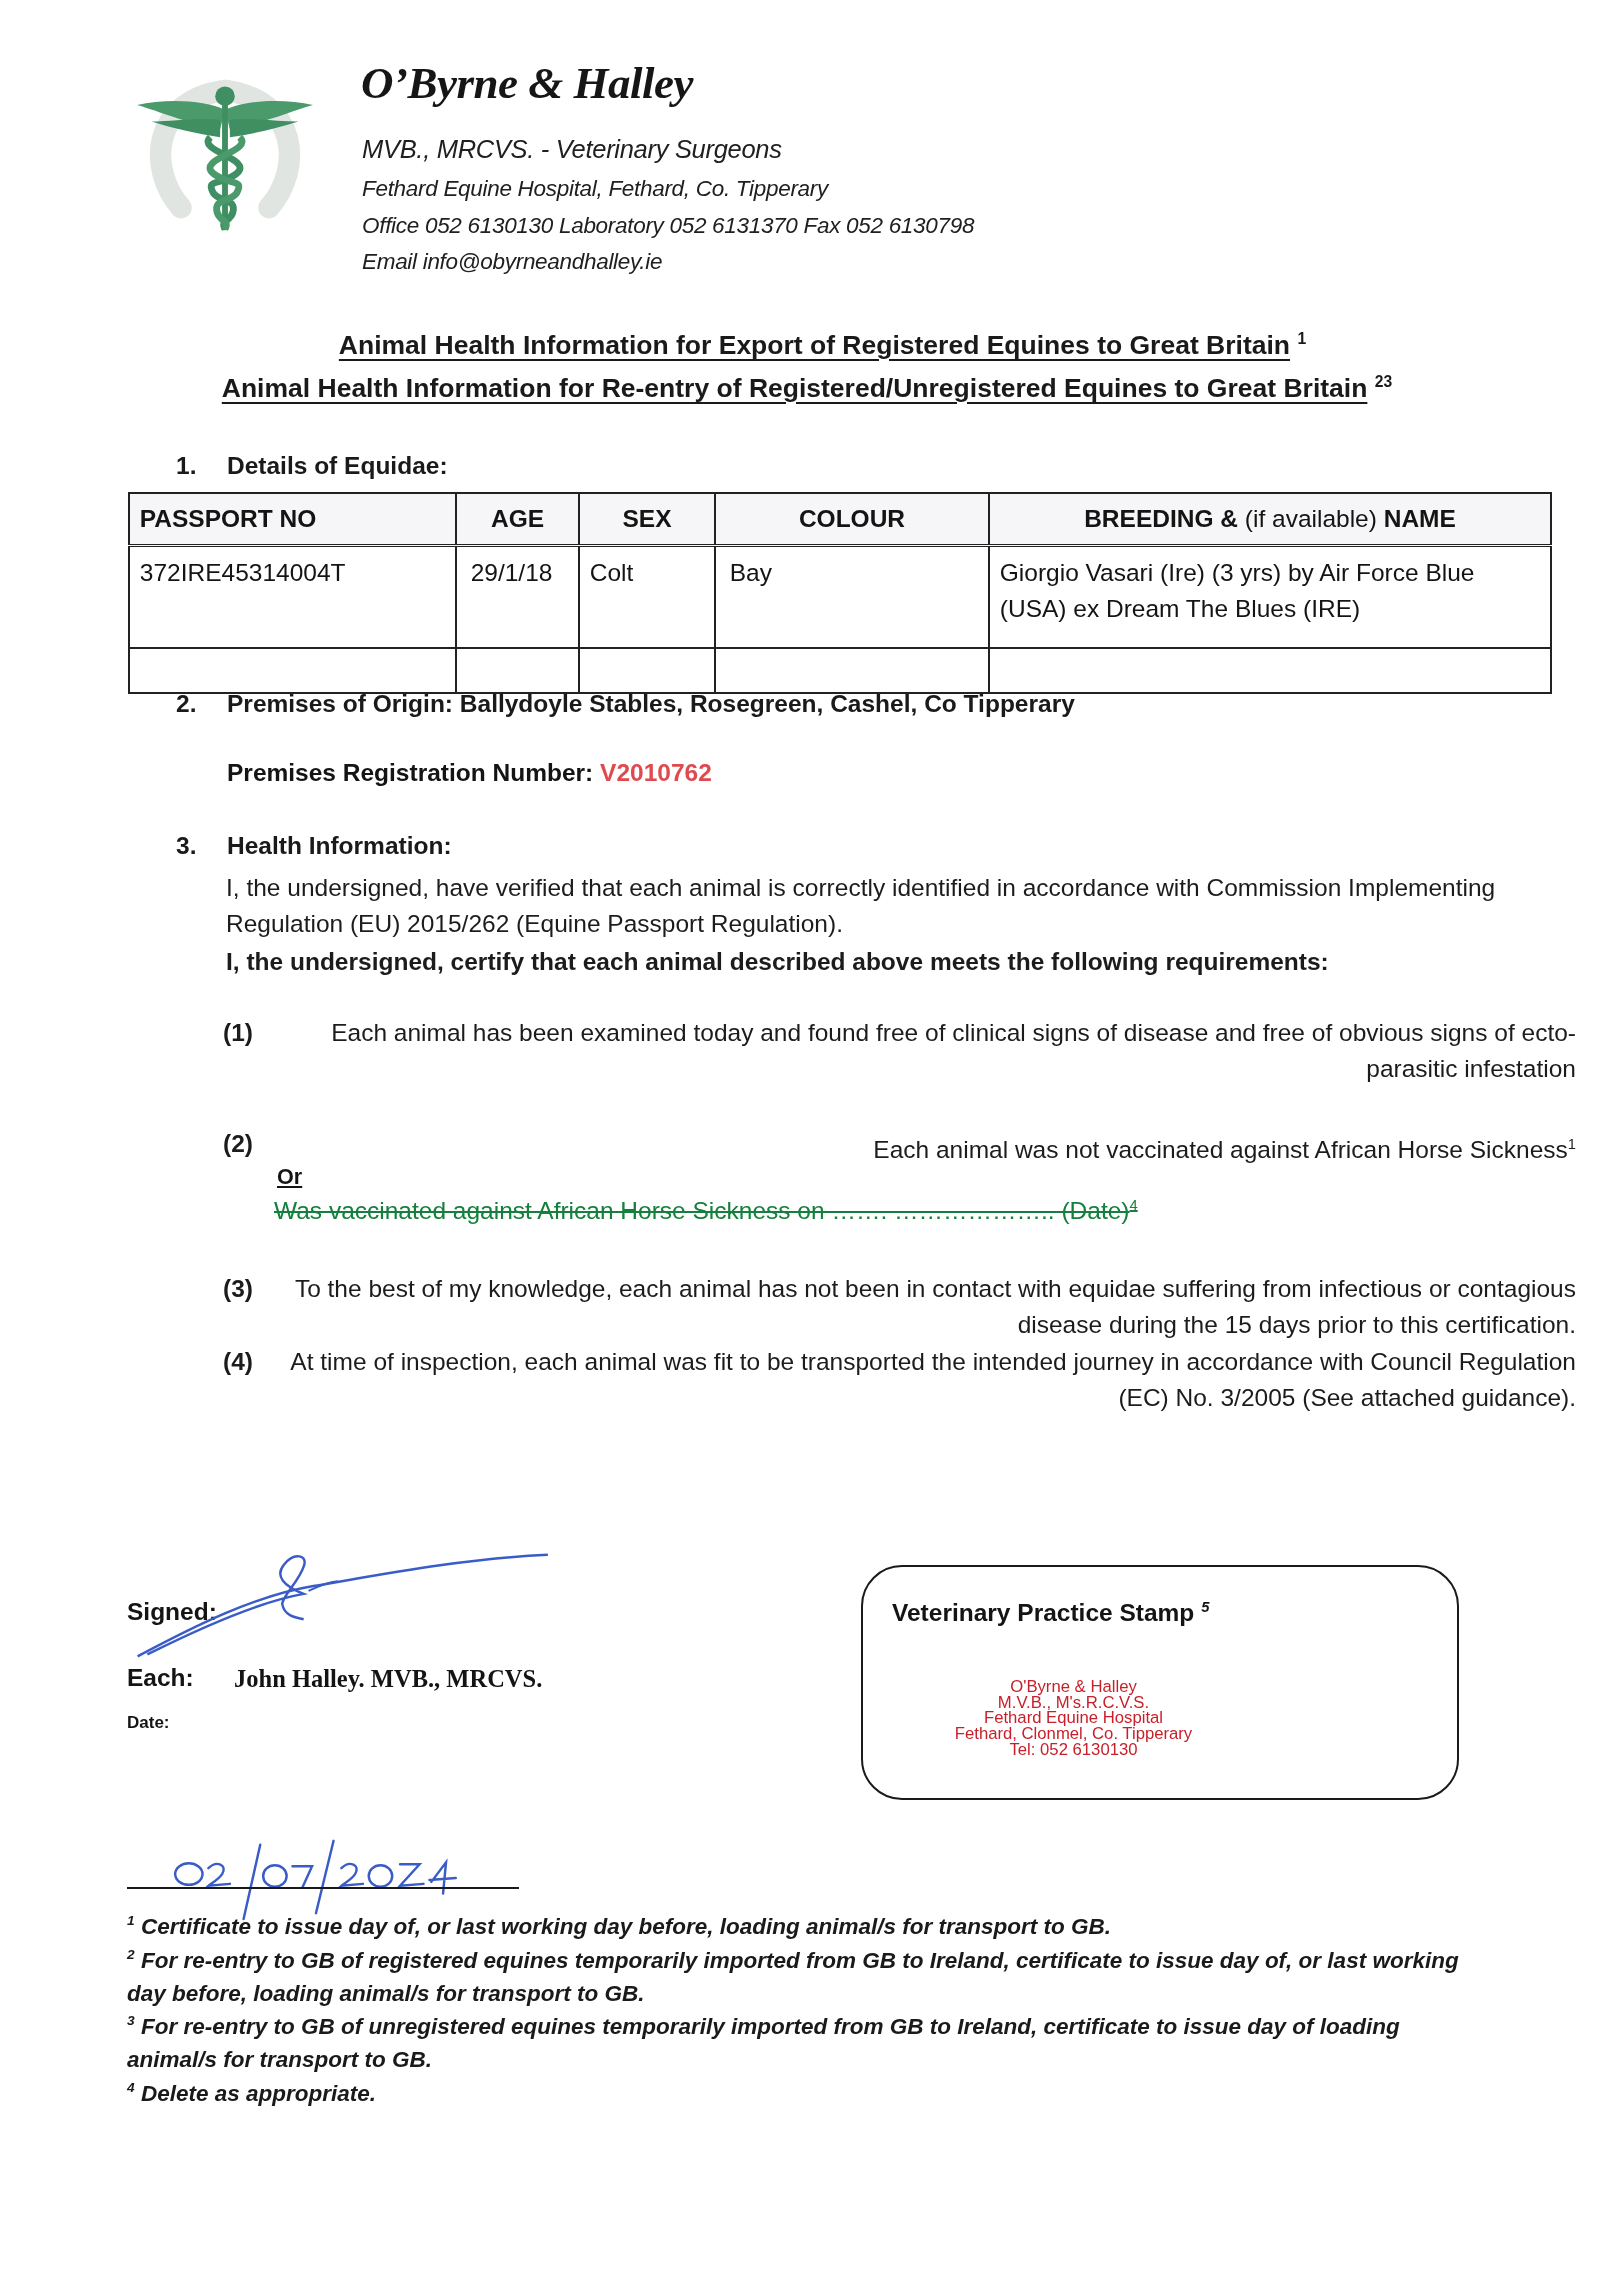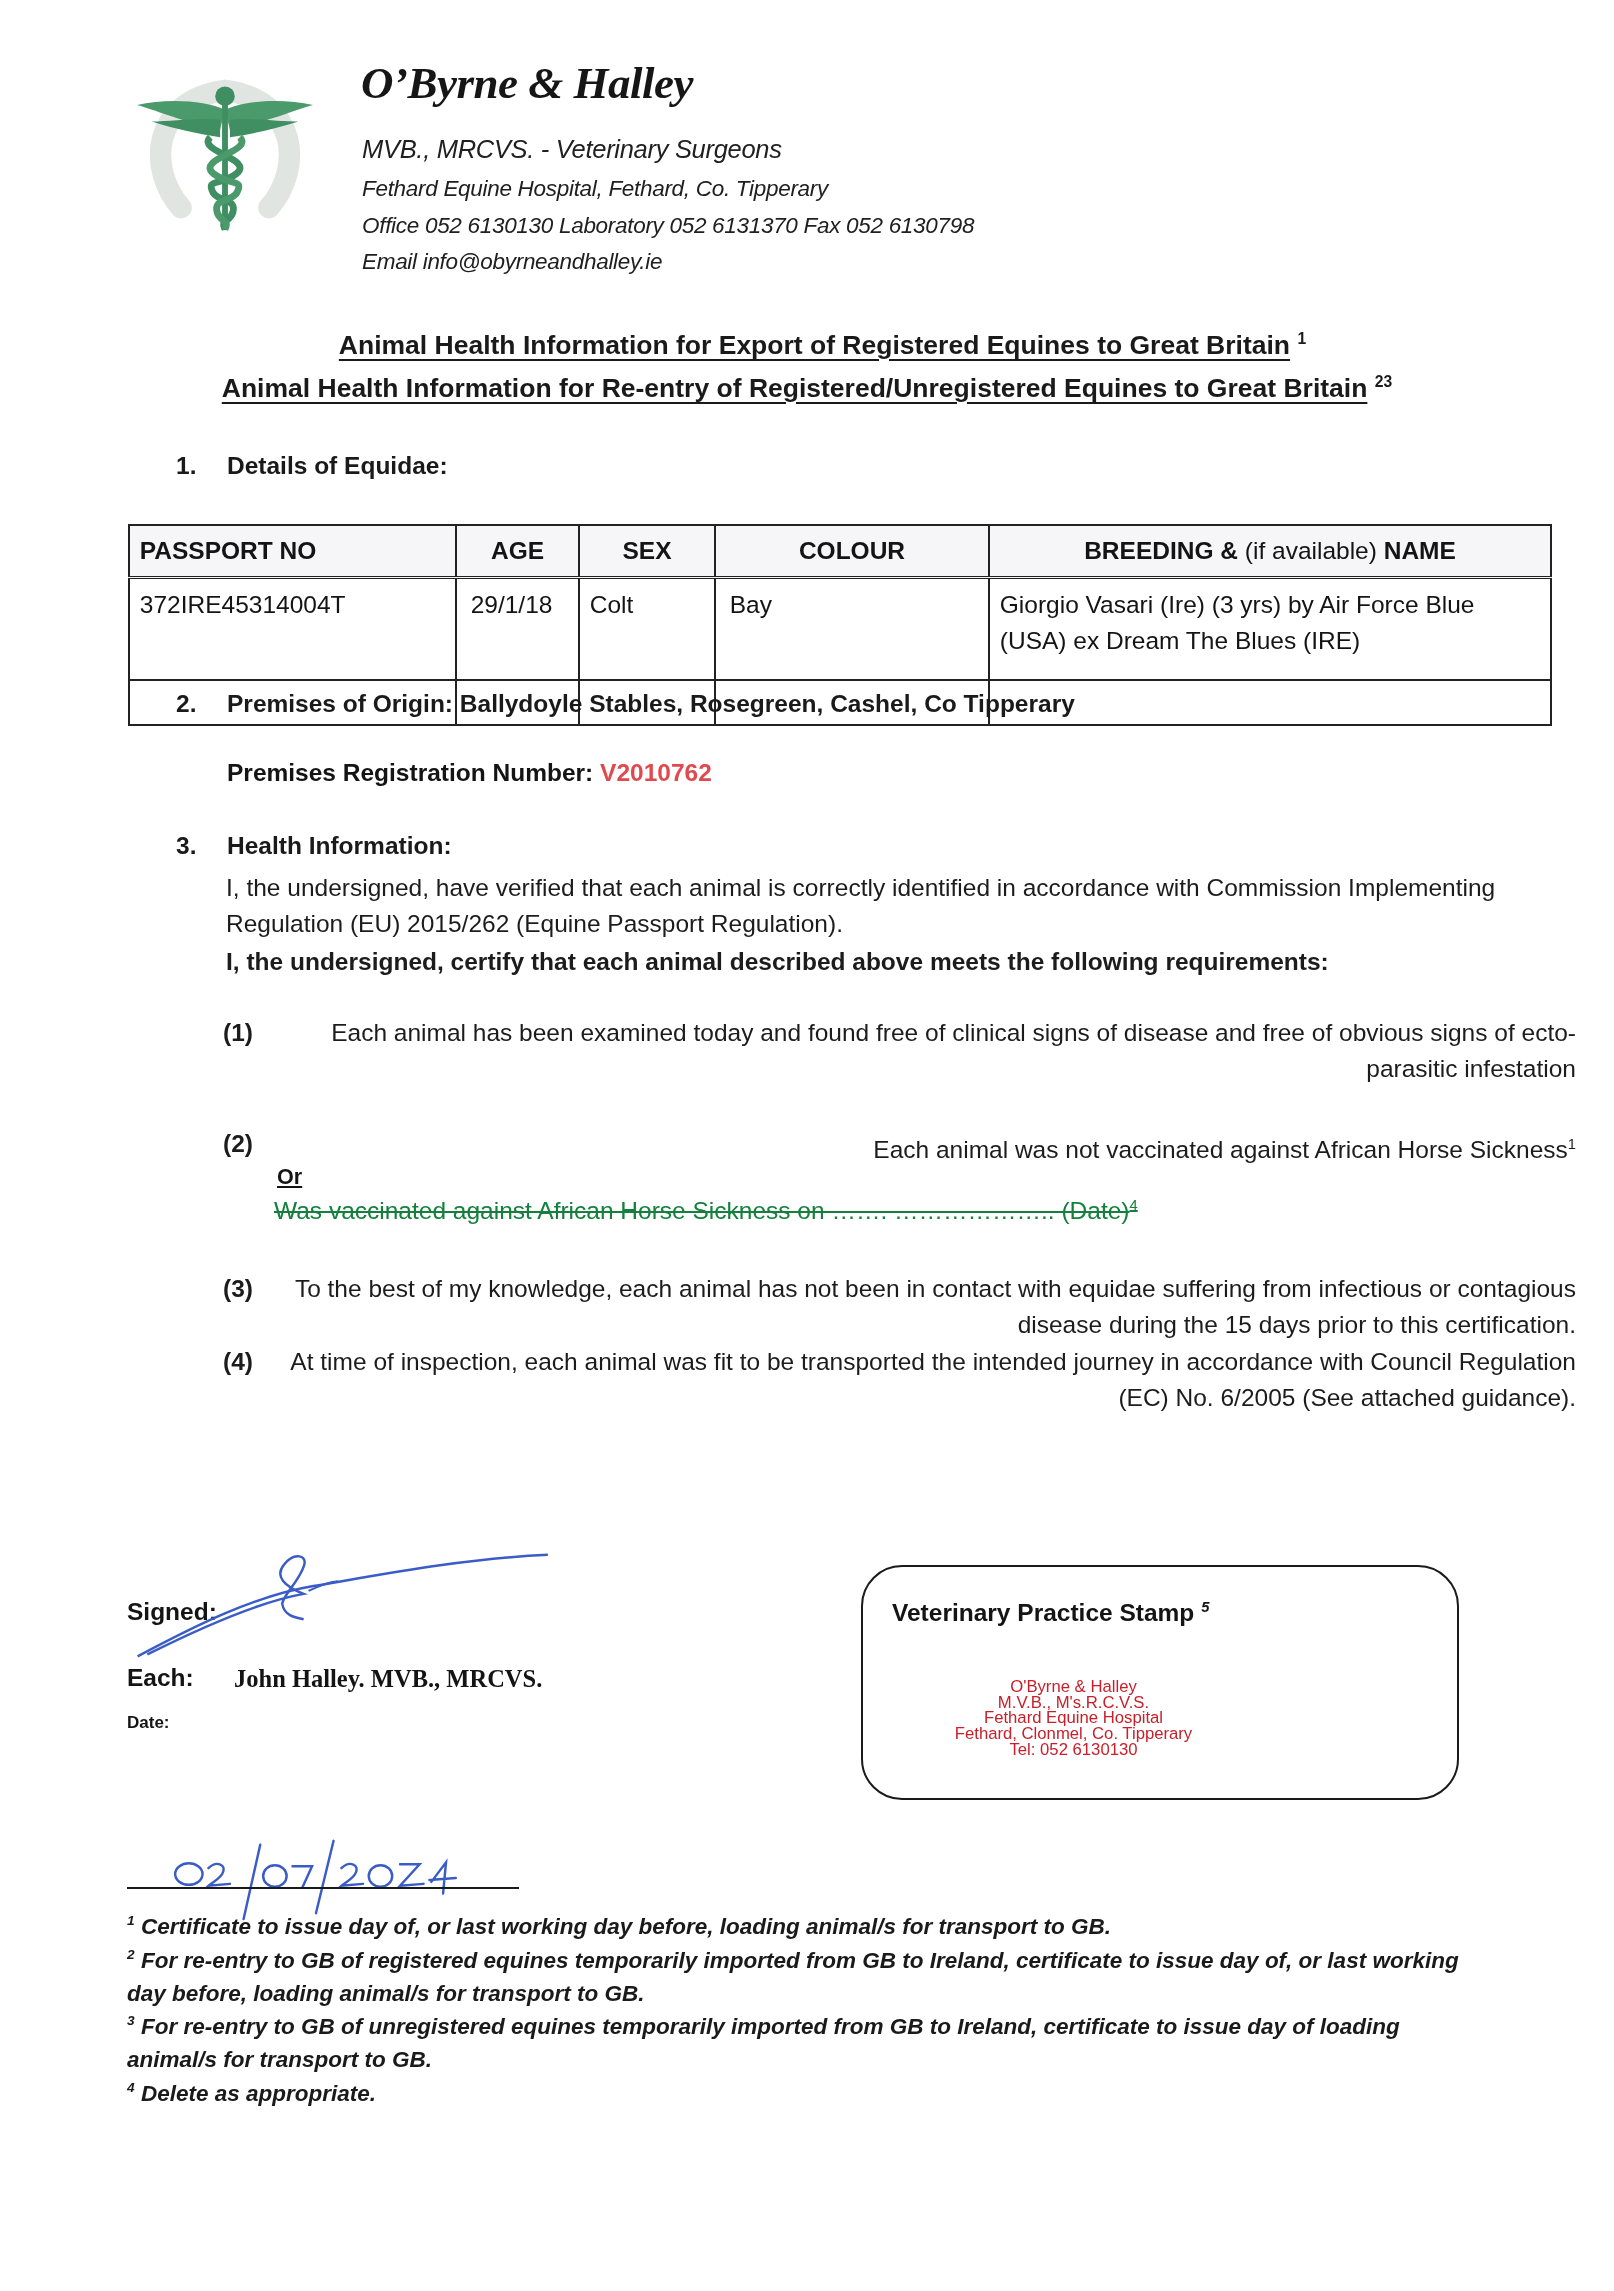--- a/index.html
+++ b/index.html
@@ -25,21 +25,21 @@
   .title-2 { top: 373px; }
 
   
   .sec { font-weight: bold; font-size: 24.5px; color: #1a1a1a; }
   .sec .num { display: inline-block; width: 51px; }
   .sec-1 { left: 176px; top: 452px; }
   .sec-2 { left: 176px; top: 690px; }
   .sec-3 { left: 176px; top: 832px; }
 
   
-  .tbl { left: 128px; top: 492px; width: 1423px; border-collapse: collapse; table-layout: fixed; margin-top: 32px; }
+  .tbl { left: 128px; top: 492px; width: 1423px; border-collapse: collapse; table-layout: fixed; }
   .tbl td, .tbl th { border: 2px solid #222; padding: 0 9.8px; font-size: 24.5px; vertical-align: top; }
   .tbl th { height: 50px; background: #f6f6f8; font-weight: bold; vertical-align: middle; }
   .tbl th.left { text-align: left; }
   .tbl th.center { text-align: center; }
   .tbl th .light { font-weight: normal; }
   .tbl tr.data td { height: 92px; padding-top: 7.8px; line-height: 36px; }
   .tbl tr.empty td { height: 43px; }
   .tbl thead tr { border-bottom: 3.9px double #222; }
 
   
@@ -183,21 +183,21 @@
 <div class="abs req-2-or">Or</div>
 <div class="abs req-2-alt">
   <span>Was vaccinated against African Horse Sickness on ……. ……………….. (Date)</span><sup>4</sup>
 </div>
 <div class="abs req req-3">
   <span class="rn">(3)</span>
   <span class="rt">To the best of my knowledge, each animal has not been in contact with equidae suffering from infectious or contagious disease during the 15 days prior to this certification.</span>
 </div>
 <div class="abs req req-4">
   <span class="rn">(4)</span>
-  <span class="rt">At time of inspection, each animal was fit to be transported the intended journey in accordance with Council Regulation (EC) No. 6/2005 (See attached guidance).</span>
+  <span class="rt">At time of inspection, each animal was fit to be transported the intended journey in accordance with Council Regulation (EC) No. 3/2005 (See attached guidance).</span>
 </div>
 
 <div class="abs sig-label">Signed:</div>
 <div class="abs signature">
   <svg width="431" height="127" viewBox="0 0 440 130">
     <path d="M0 112 C60 80 120 50 180 40 C240 30 330 12 420 8" fill="none" stroke="#3a5cc7" stroke-width="2.5"></path>
     <path d="M10 110 C80 75 130 55 170 48 C150 40 140 30 150 18 C160 5 175 8 170 20 C165 35 150 48 148 58 C150 70 160 72 170 74" fill="none" stroke="#3a5cc7" stroke-width="2.5"></path>
     <path d="M175 45 C185 40 195 36 205 35" fill="none" stroke="#3a5cc7" stroke-width="2"></path>
   </svg>
 </div>

